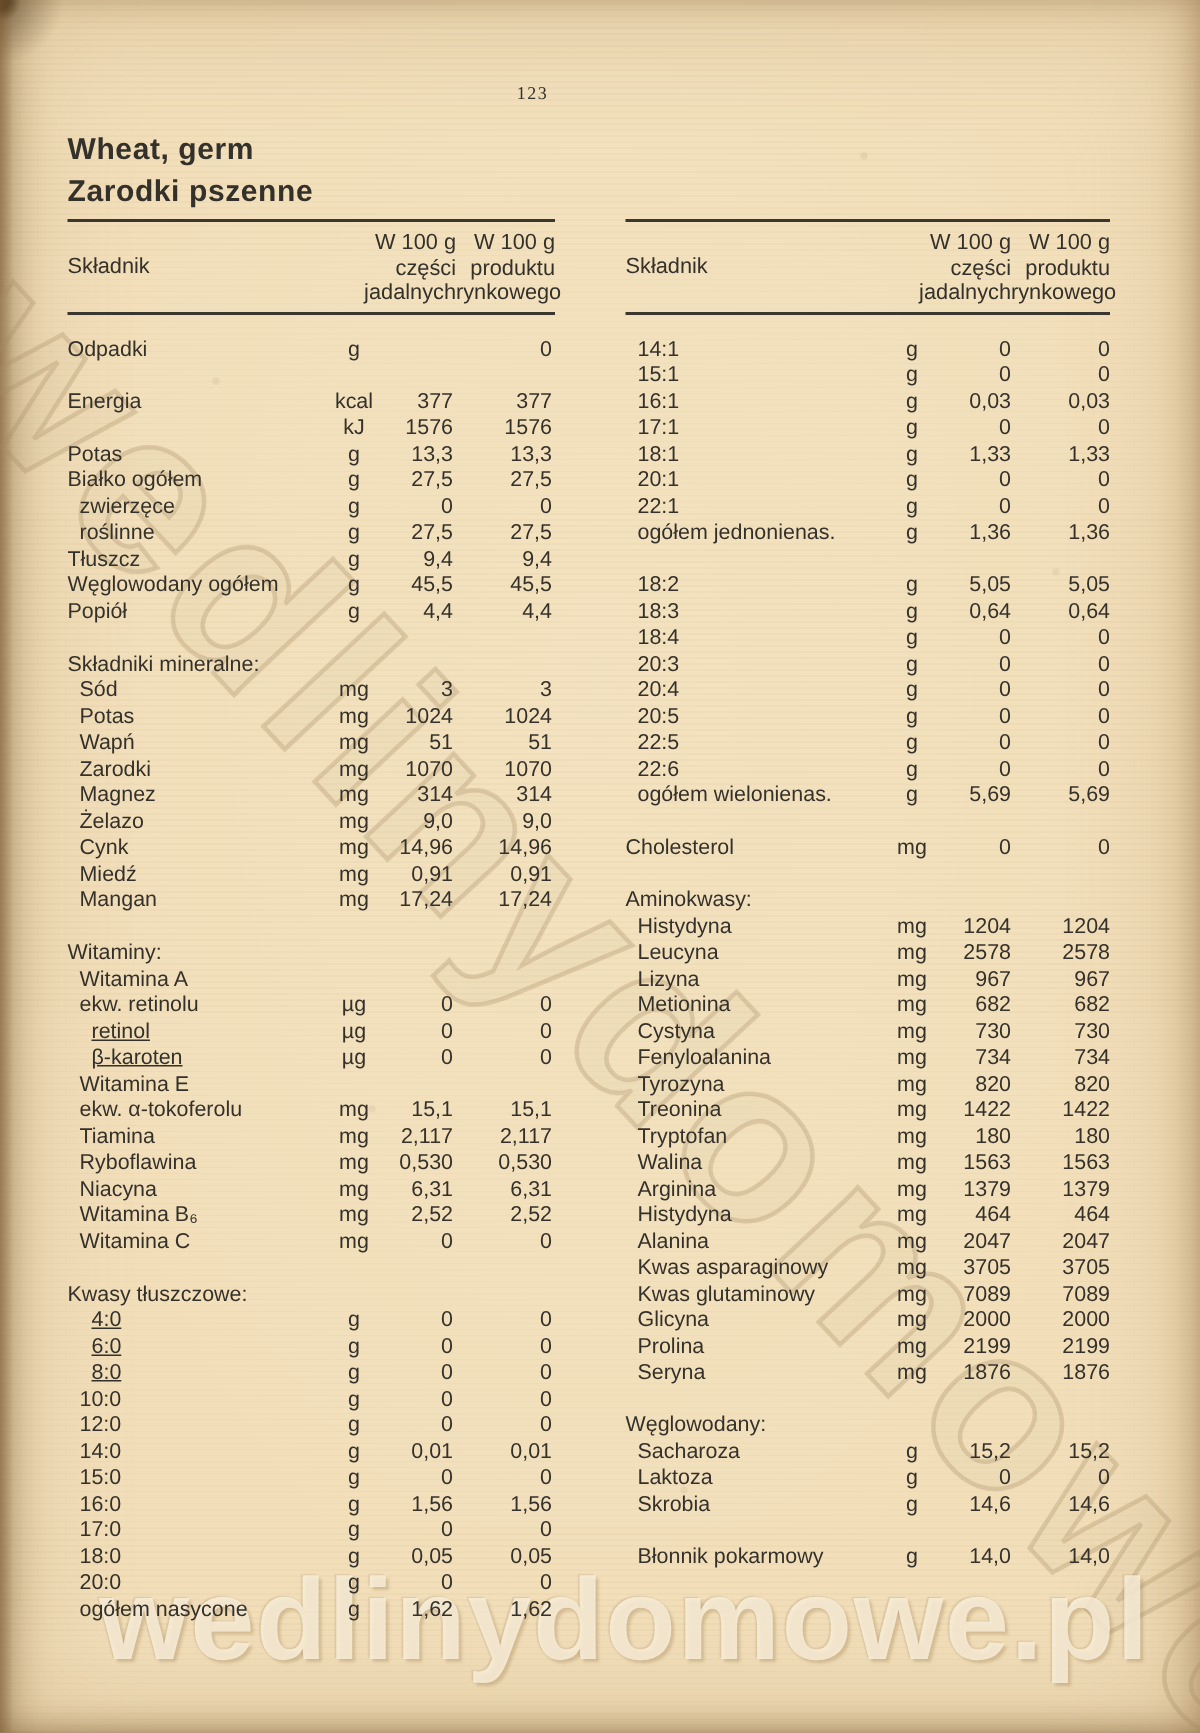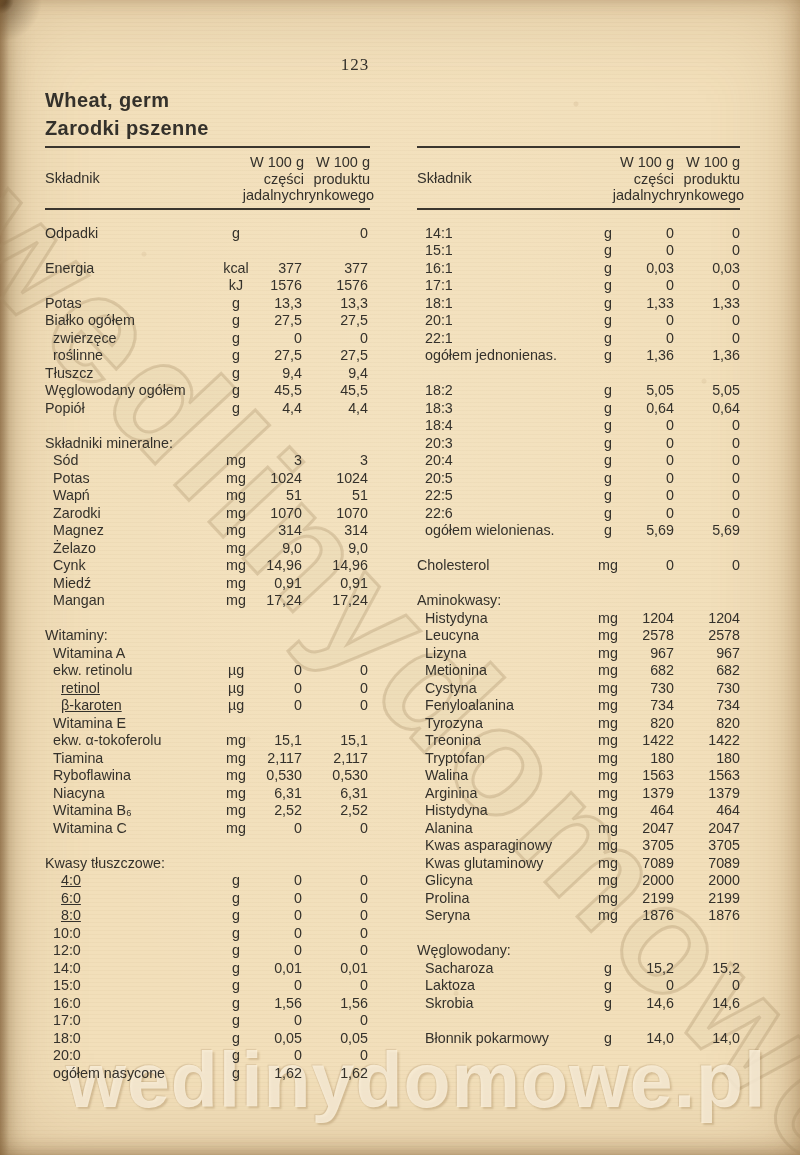--- a/index.html
+++ b/index.html
@@ -23,21 +23,21 @@
     box-shadow:
       inset 0 0 85px rgba(150,110,60,0.30),
       inset 16px 0 26px -12px rgba(95,65,30,0.55),
       inset -14px 0 26px -10px rgba(140,100,55,0.38),
       inset 0 -10px 22px -10px rgba(110,78,40,0.40);
     color:#34312b;
   }
   .gutter{position:absolute;left:0;top:0;width:9px;height:100%;
     background:linear-gradient(to right, rgba(120,85,45,0.42), rgba(120,85,45,0));}
   .pageno{position:absolute;top:55px;left:0;width:710px;text-align:center;
-    font-family:"Liberation Serif","DejaVu Serif",serif;font-size:17px;letter-spacing:1px;}
+    font-family:"Liberation Serif","DejaVu Serif",serif;font-size:12px;letter-spacing:1px;}
   .title{position:absolute;top:86px;left:45px;font-size:20px;font-weight:bold;
     line-height:28px;letter-spacing:0.4px;}
   .columns{position:absolute;top:146px;left:45px;display:flex;gap:47px;z-index:2;}
   .col{display:flex;flex-direction:column;}
   .col.left{width:325px;}
   .col.right{width:323px;}
   .thead{
     border-top:2px solid #3b362e;border-bottom:2px solid #3b362e;
     padding:6px 0 4px 0;
     display:grid;grid-template-columns:1fr 88px 66px;

